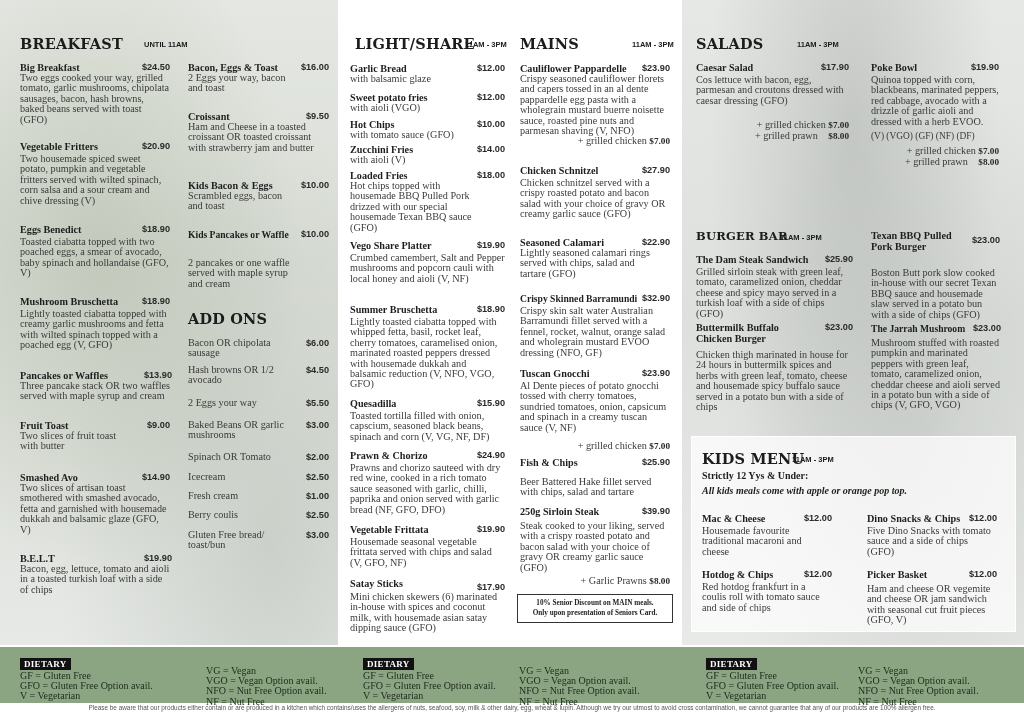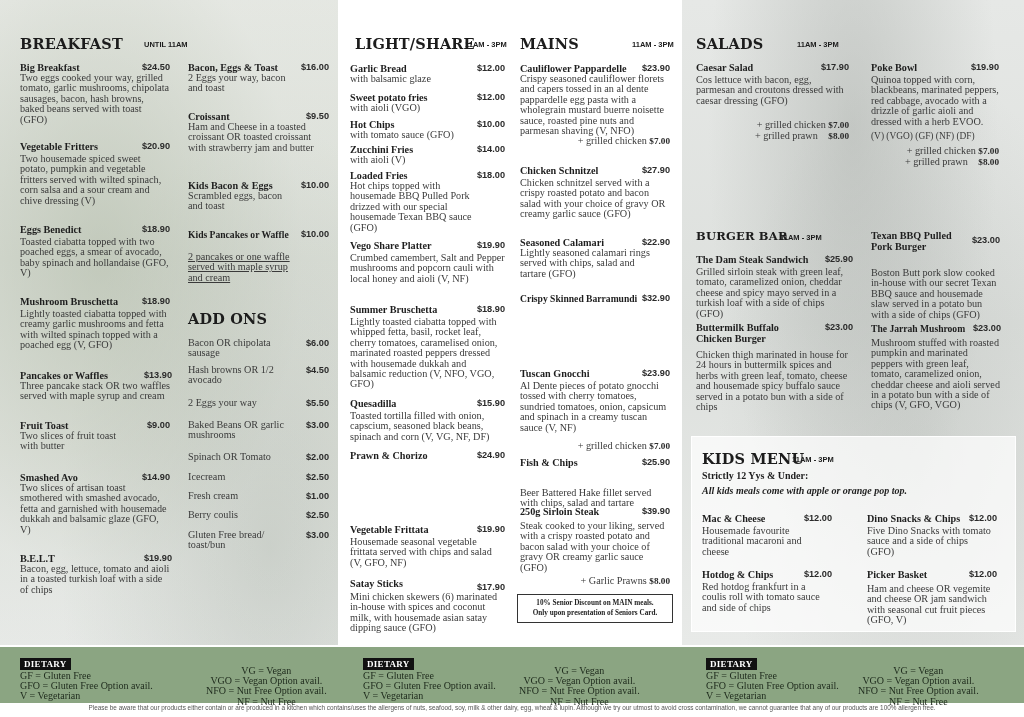--- a/index.html
+++ b/index.html
@@ -75,21 +75,21 @@
   .kids-note.italic { font-style: italic; }
 
   .dietary-bar { position: absolute; left: 0; top: 647px; width: 1024px; height: 56px; background: #8ba582; }
   .dietary-block { position: absolute; top: 5px; }
   .dietary-label {
     display: inline-block; background: #111; color: #fff;
     font-family: "Liberation Serif", serif; font-weight: bold; font-size: 9px;
     padding: 1px 4px; margin-bottom: 1px; letter-spacing: 0.3px;
   }
   .diet-line { font-family: "Liberation Serif", serif; font-size: 10px; line-height: 10.2px; color: #1e2a1c; white-space: nowrap; }
-  .diet-col2 { position: absolute; top: 14px; text-align: center; }
+  .diet-col2 { position: absolute; top: 14px; }
 
   .disclaimer {
     position: absolute; left: 0; top: 704px; width: 1024px; text-align: center;
     font-family: "Liberation Sans", sans-serif; font-size: 6.4px; color: #555;
   }
 </style>
 </head>
 <body>
 
 <div class="panel panel-left"></div>
@@ -175,21 +175,21 @@
       <span class="item-name">Kids Bacon &amp; Eggs</span>
       <span class="item-price">$10.00</span>
     </div>
   <div class="item-desc" style="width:100px;">Scrambled eggs, bacon and toast</div>
 </div>
 <div class="item" style="left:188px; top:229px; width:141px;">
   <div class="item-head">
       <span class="item-name" style="font-size:9.6px;">Kids Pancakes or Waffle</span>
       <span class="item-price">$10.00</span>
     </div>
-  <div class="item-desc" style="width:105px; margin-top:12px;text-decoration:underline;">2 pancakes or one waffle served with maple syrup and cream</div>
+  <div class="item-desc" style="width:105px; margin-top:18px;">2 pancakes or one waffle served with maple syrup and cream</div>
 </div>
 
 <div class="sec-title" style="left:188px; top:310px;">ADD ONS</div>
 <div class="addon" style="left:188px; top:338px; width:141px;">
     <span class="item-desc">Bacon OR chipolata sausage</span>
     <span class="item-price">$6.00</span>
   </div>
 <div class="addon" style="left:188px; top:365px; width:141px;">
     <span class="item-desc">Hash browns OR 1/2 avocado</span>
     <span class="item-price">$4.50</span>
@@ -280,20 +280,21 @@
       <span class="item-name">Quesadilla</span>
       <span class="item-price">$15.90</span>
     </div>
   <div class="item-desc" style="margin-top:2px;">Toasted tortilla filled with onion, capscium, seasoned black beans, spinach and corn (V, VG, NF, DF)</div>
 </div>
 <div class="item" style="left:350px; top:450px; width:155px;">
   <div class="item-head">
       <span class="item-name">Prawn &amp; Chorizo</span>
       <span class="item-price">$24.90</span>
     </div>
+  <div class="item-desc" style="margin-top:2px;">Prawns and chorizo sauteed with dry red wine, cooked in a rich tomato sauce seasoned with garlic, chilli, paprika and onion served with garlic bread (NF, GFO, DFO)</div>
 </div>
 <div class="item" style="left:350px; top:524px; width:155px;">
   <div class="item-head">
       <span class="item-name">Vegetable Frittata</span>
       <span class="item-price">$19.90</span>
     </div>
   <div class="item-desc" style="margin-top:2px;">Housemade seasonal vegetable frittata served with chips and salad (V, GFO, NF)</div>
 </div>
 <div class="item" style="left:350px; top:578px; width:155px;">
   <div class="item-head">
@@ -326,35 +327,36 @@
       <span class="item-name">Seasoned Calamari</span>
       <span class="item-price">$22.90</span>
     </div>
   <div class="item-desc" style="width:130px;">Lightly seasoned calamari rings served with chips, salad and tartare (GFO)</div>
 </div>
 <div class="item" style="left:520px; top:293px; width:150px;">
   <div class="item-head">
       <span class="item-name" style="font-size:9.6px;">Crispy Skinned Barramundi</span>
       <span class="item-price">$32.90</span>
     </div>
+  <div class="item-desc" style="margin-top:2px;">Crispy skin salt water Australian Barramundi fillet served with a fennel, rocket, walnut, orange salad and wholegrain mustard EVOO dressing (NFO, GF)</div>
 </div>
 <div class="item" style="left:520px; top:368px; width:150px;">
   <div class="item-head">
       <span class="item-name">Tuscan Gnocchi</span>
       <span class="item-price">$23.90</span>
     </div>
   <div class="item-desc" style="margin-top:2px;">Al Dente pieces of potato gnocchi tossed with cherry tomatoes, sundried tomatoes, onion, capsicum and spinach in a creamy tuscan sauce (V, NF)</div>
   <div class="extra" style="margin-top:8px;"><span>+ grilled chicken</span> <b>$7.00</b></div>
 </div>
 <div class="item" style="left:520px; top:457px; width:150px;">
   <div class="item-head">
       <span class="item-name">Fish &amp; Chips</span>
       <span class="item-price">$25.90</span>
     </div>
-  <div class="item-desc" style="margin-top:20px;">Beer Battered Hake fillet served with chips, salad and tartare</div>
+  <div class="item-desc" style="margin-top:9px;">Beer Battered Hake fillet served with chips, salad and tartare</div>
 </div>
 <div class="item" style="left:520px; top:506px; width:150px;">
   <div class="item-head">
       <span class="item-name">250g Sirloin Steak</span>
       <span class="item-price">$39.90</span>
     </div>
   <div class="item-desc" style="margin-top:4px;">Steak cooked to your liking, served with a crispy roasted potato and bacon salad with your choice of gravy OR creamy garlic sauce (GFO)</div>
   <div class="extra" style="margin-top:3px;"><span>+ Garlic Prawns</span> <b>$8.00</b></div>
 </div>
 

